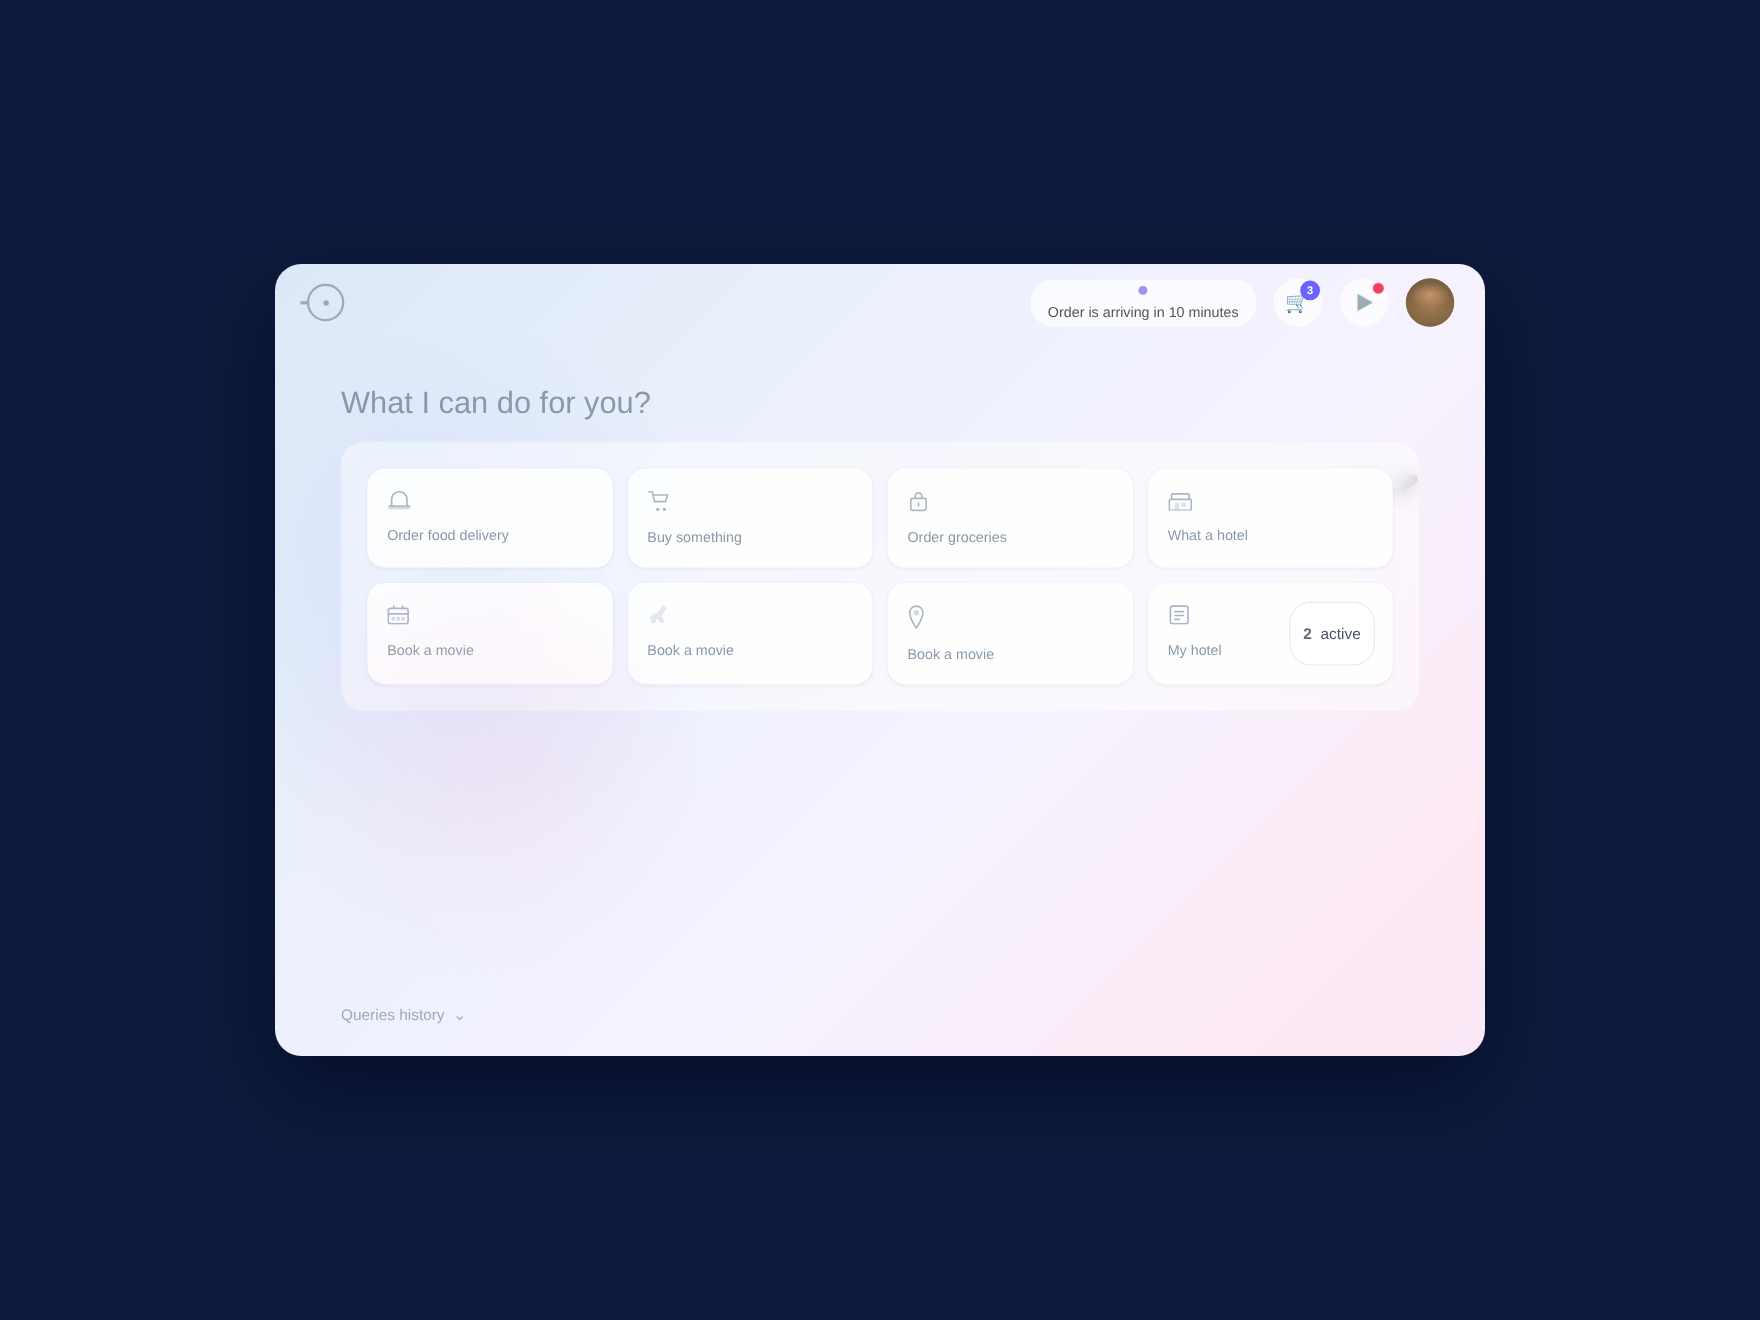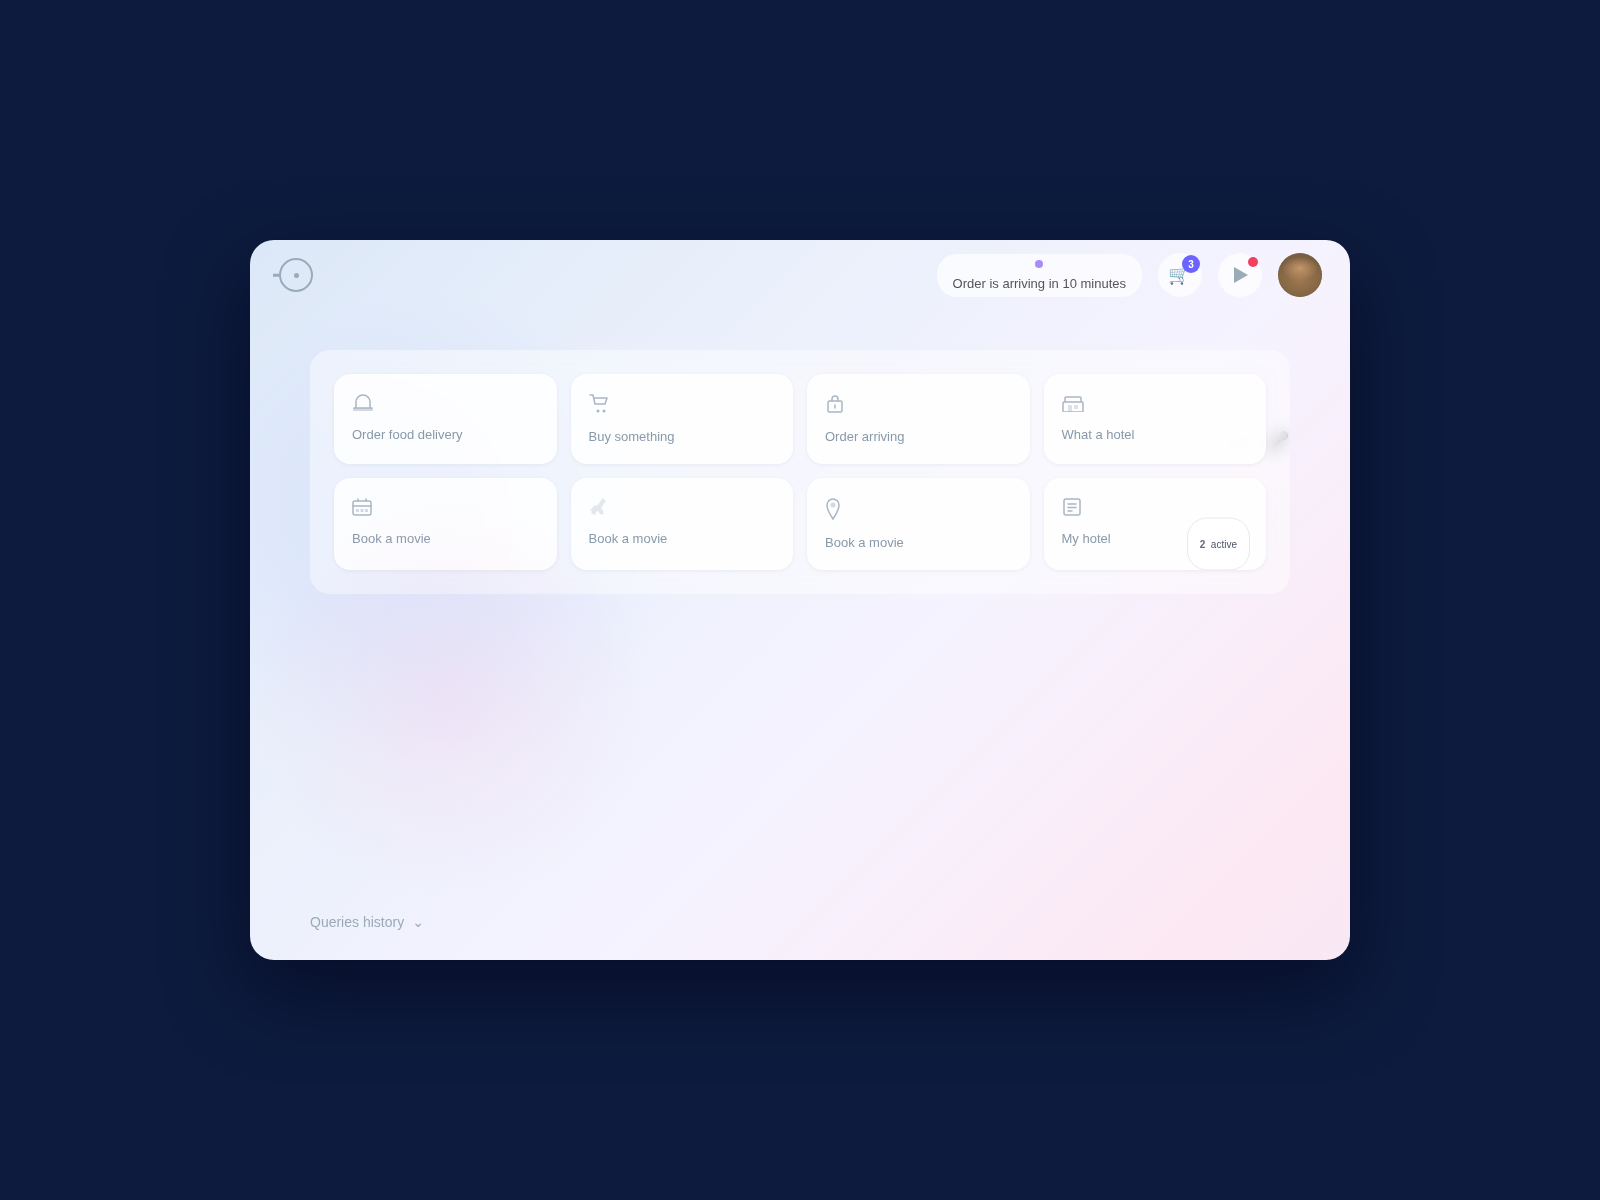--- a/index.html
+++ b/index.html
@@ -221,25 +221,24 @@
 
     .orders-badge {
       position: absolute;
       right: 16px;
       top: 50%;
       transform: translateY(-50%);
       background: white;
       border: 1px solid #e8e8f0;
       border-radius: 20px;
       padding: 20px 12px;
-      font-size: 10px;
+      font-size: 14px;
       color: #4a5568;
       font-weight: 500;
       white-space: nowrap;
-      margin-top: 20px;
     }
 
     .orders-badge span {
       color: #667;
       font-weight: 600;
     }
 
     
     .queries-history {
       position: absolute;
@@ -323,20 +322,21 @@
       </button>
 
       <div class="avatar">
         <div class="avatar-face"></div>
       </div>
     </div>
   </div>
 
   <div class="main-content">
 
+    <div class="headline">What I can do for you?</div>
 
     <div class="voice-hint">
       <span>Press and hold</span>
       <span class="key-badge">S</span>
       <span>to speak</span>
       <span class="mic-icon">🎤</span>
     </div>
 
     <div class="cards-container">
       <div class="cards-grid">
@@ -363,21 +363,21 @@
         </div>
 
         <div class="card">
           <div class="card-icon">
             <svg width="20" height="20" viewBox="0 0 20 20" fill="none">
               <rect x="3" y="7" width="14" height="11" rx="1.5" stroke="#aab5c5" stroke-width="1.5"></rect>
               <path d="M7 7V5a3 3 0 016 0v2" stroke="#aab5c5" stroke-width="1.5" stroke-linecap="round"></path>
               <line x1="10" y1="11" x2="10" y2="14" stroke="#aab5c5" stroke-width="1.5" stroke-linecap="round"></line>
             </svg>
           </div>
-          <span class="card-label">Order arriving</span>
+          <span class="card-label">Order groceries</span>
         </div>
 
         <div class="card">
           <div class="card-icon">
             <svg width="22" height="18" viewBox="0 0 22 18" fill="none">
               <rect x="1" y="8" width="20" height="10" rx="1" stroke="#aab5c5" stroke-width="1.5"></rect>
               <path d="M3 8V4a1 1 0 011-1h14a1 1 0 011 1v4" stroke="#aab5c5" stroke-width="1.5"></path>
               <rect x="6" y="11" width="4" height="7" rx="0.5" fill="#aab5c5" opacity="0.4"></rect>
               <rect x="12" y="11" width="4" height="4" rx="0.5" fill="#aab5c5" opacity="0.4"></rect>
             </svg>

